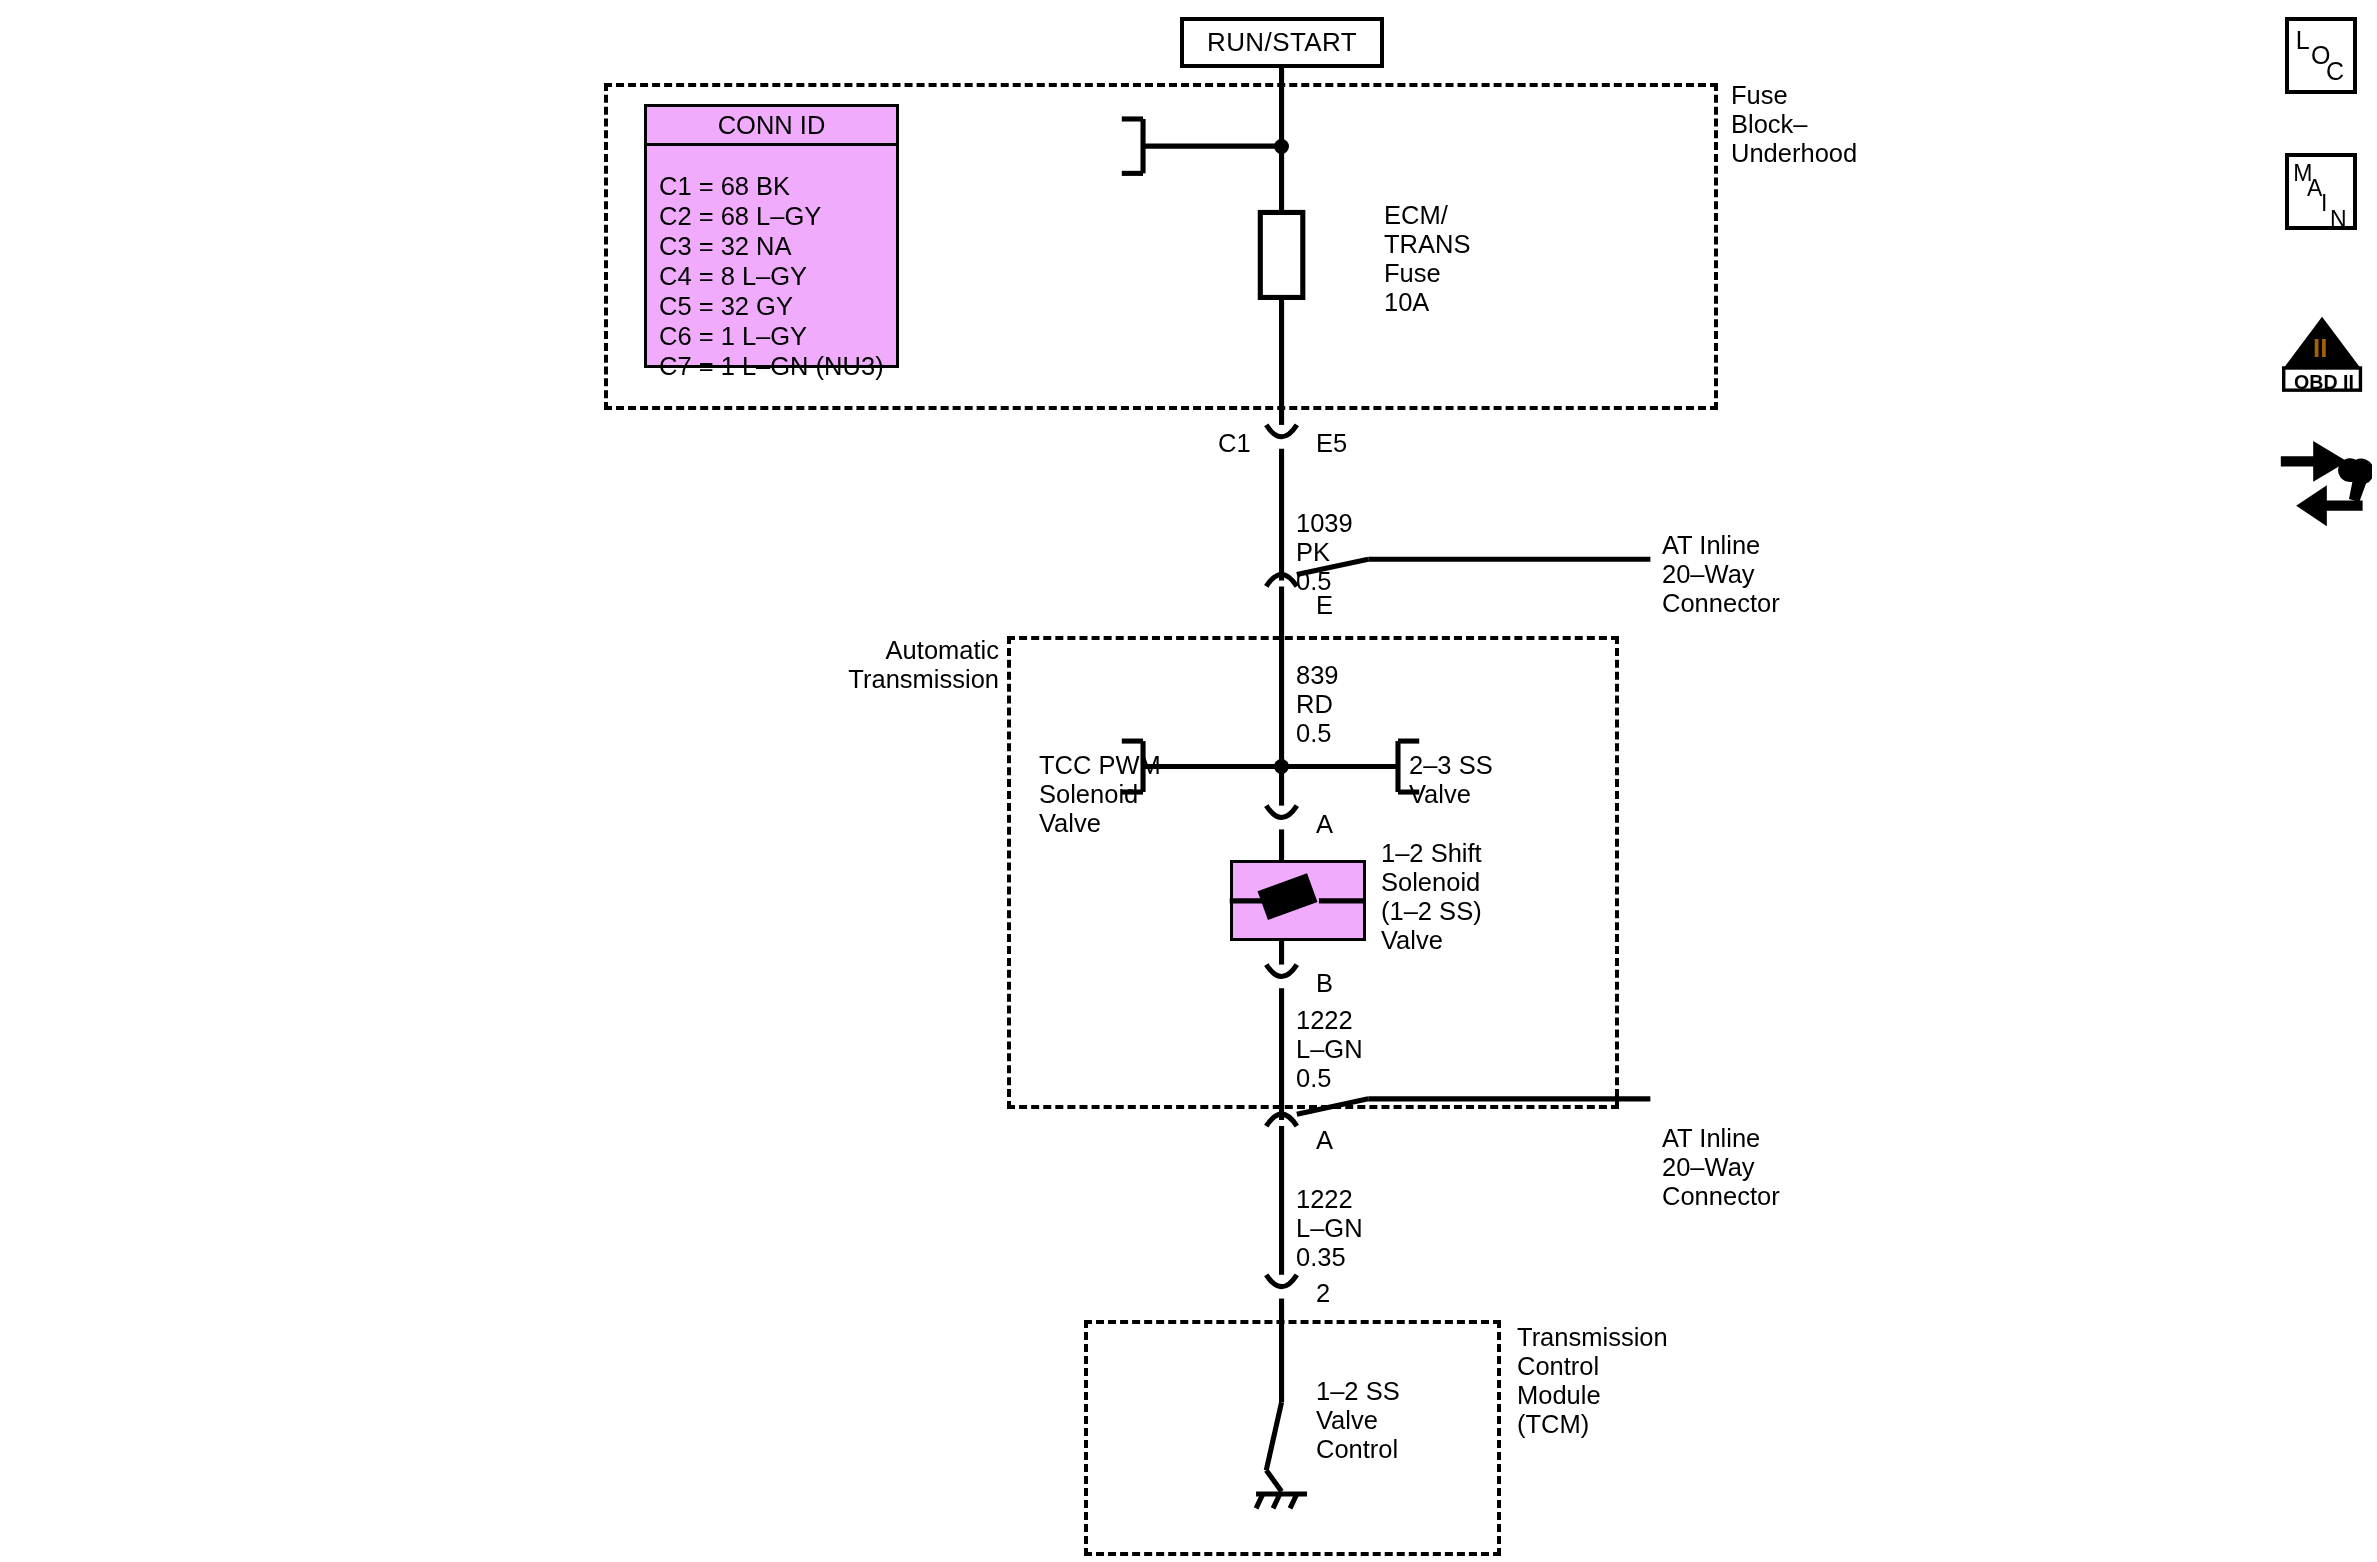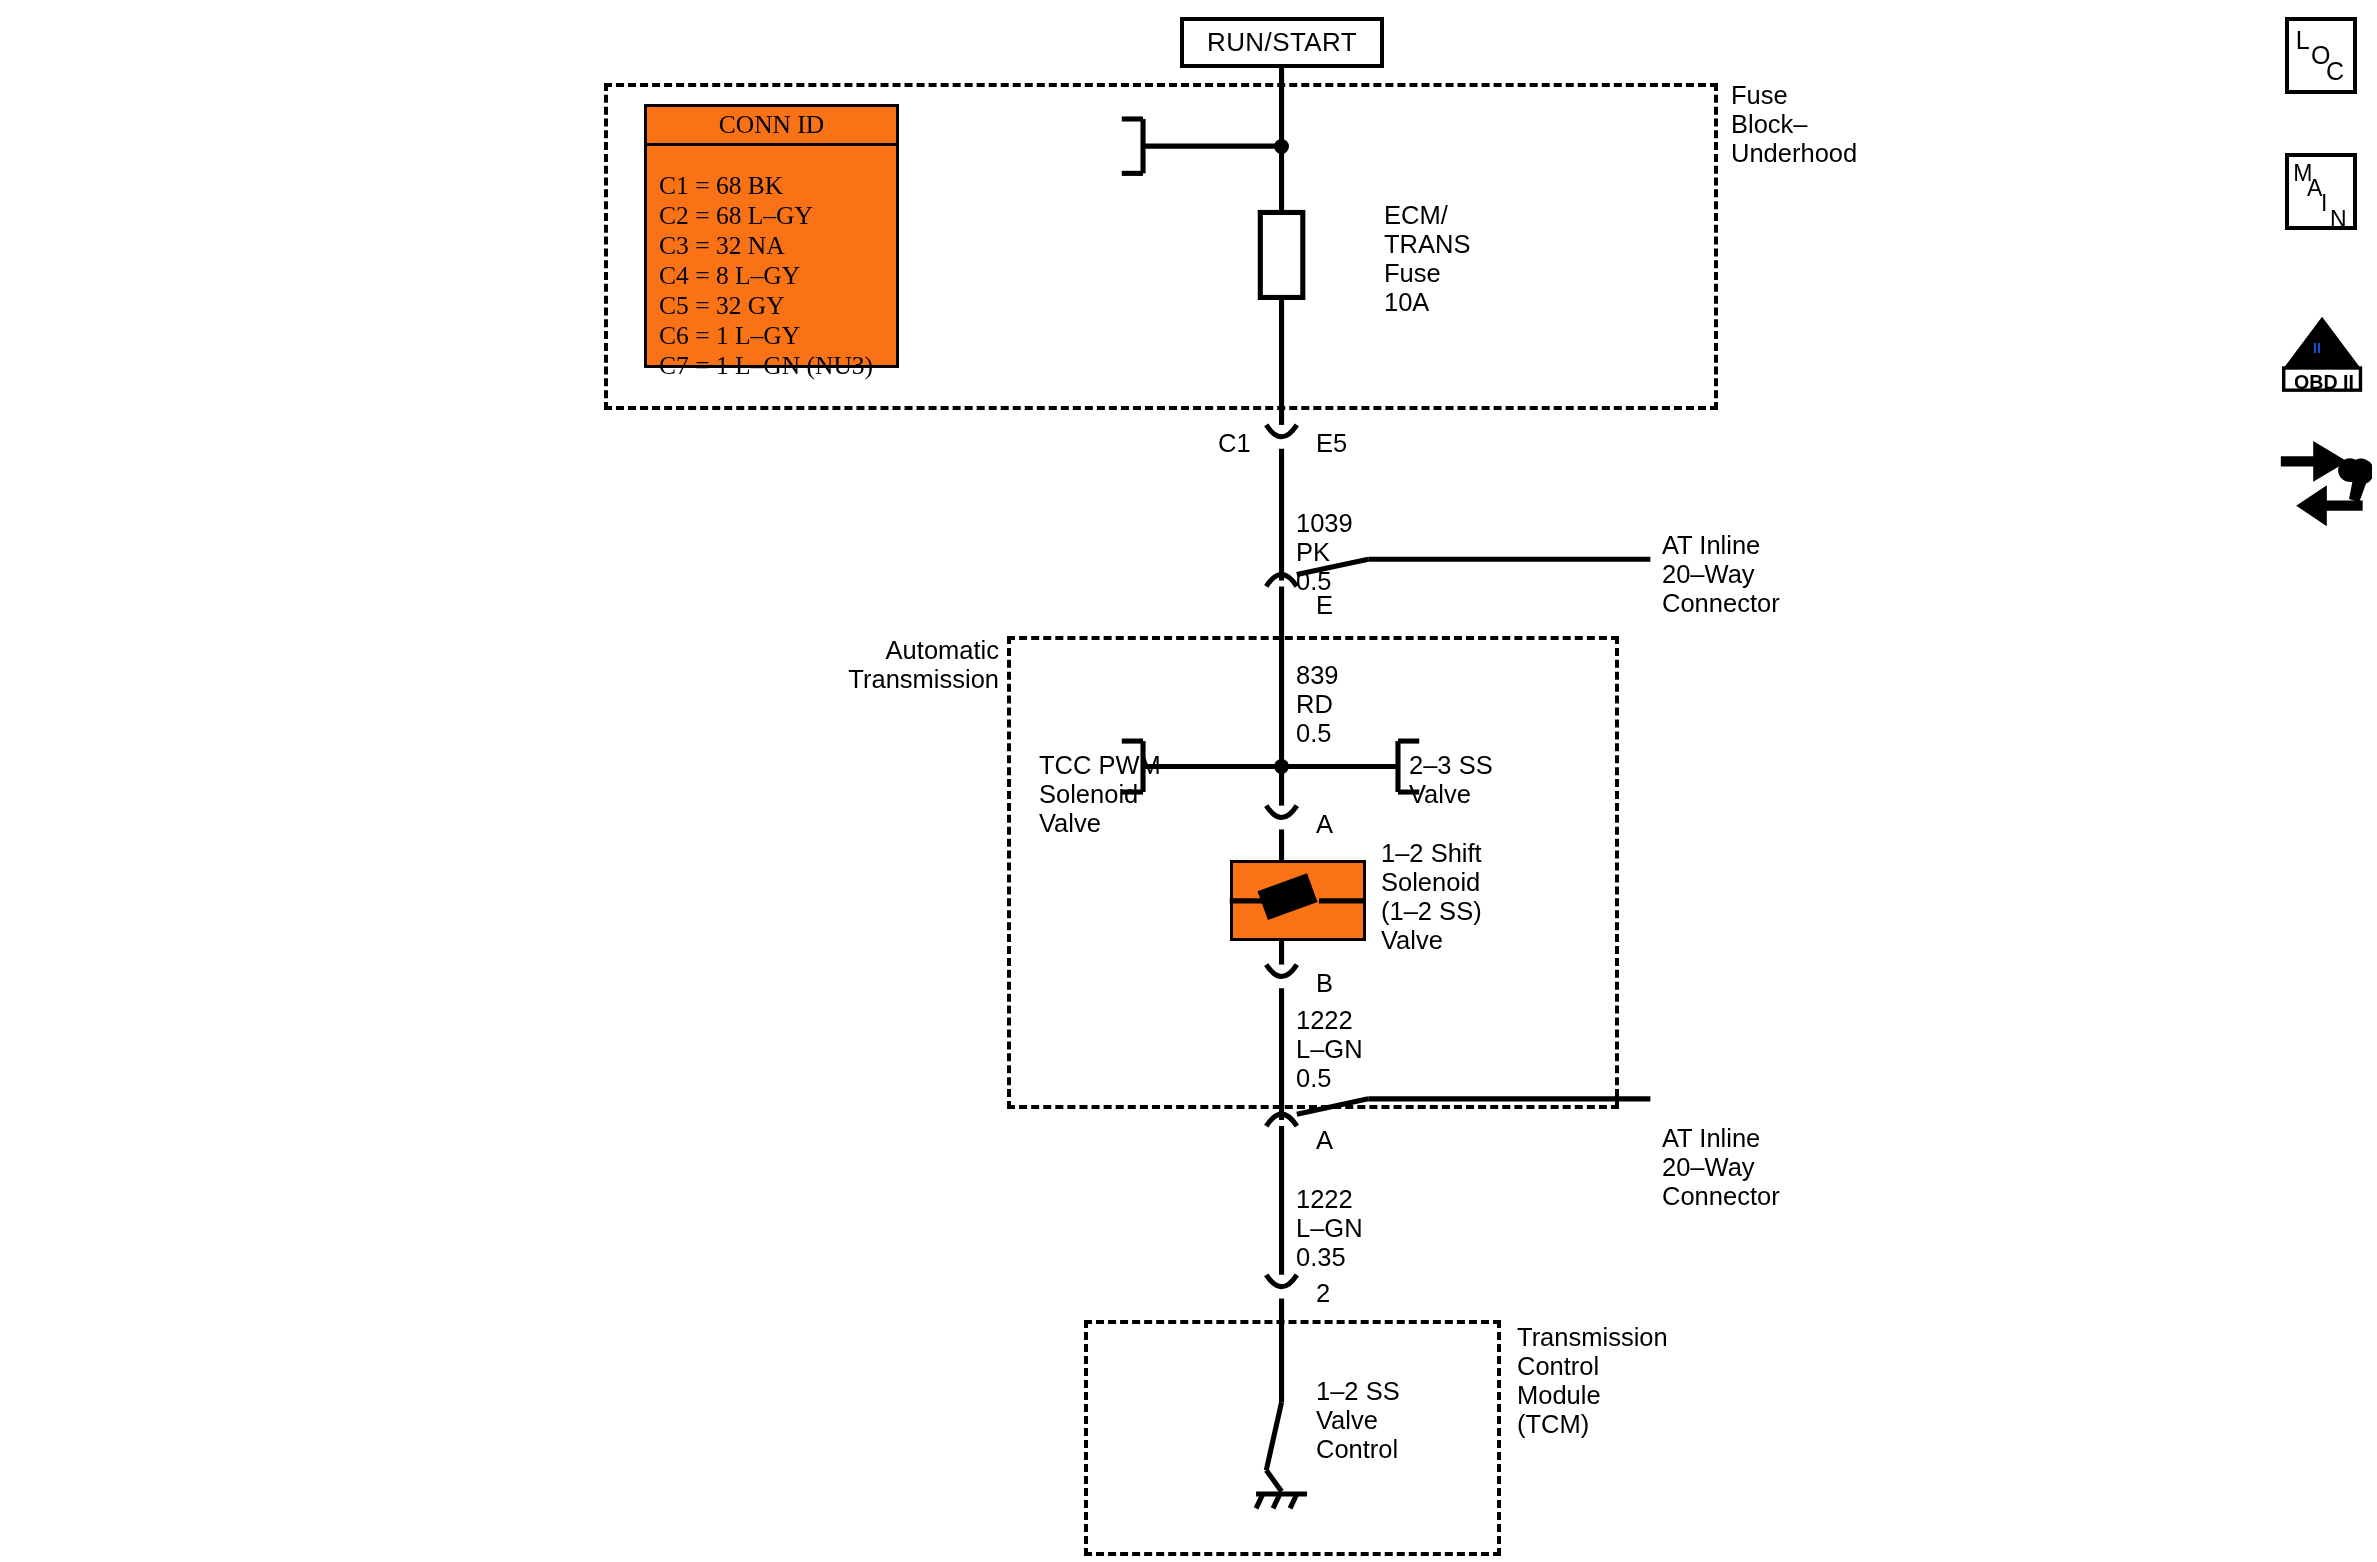--- a/index.html
+++ b/index.html
@@ -32,22 +32,21 @@
   .lbl.b { font-weight: bold; }
   .dashbox {
     position: absolute;
     border: 4.3px dashed #000;
     box-sizing: border-box;
   }
   .solidbox {
     position: absolute;
     border: 3.4px solid #000;
     box-sizing: border-box;
-    background: #f97316;
-    font-family: Liberation Serif, serif;
+    background: #f0abfc;
   }
   .runstart {
     position: absolute;
     border: 4.3px solid #000;
     box-sizing: border-box;
     background: #fff;
     display: flex;
     align-items: center;
     justify-content: center;
     font-weight: normal;
@@ -197,21 +196,21 @@
     <div class="lbl" style="left:18px; top:17px; font-size:23px;">A</div>
     <div class="lbl" style="left:32px; top:32px; font-size:23px;">I</div>
     <div class="lbl" style="left:41px; top:48px; font-size:23px;">N</div>
   </div>
 
   <div style="position:absolute; left:2282px; top:315px; width:81px; height:77px;">
     <svg width="81" height="77" viewBox="0 0 95 90">
       <polygon points="47,2 92,62 2,62" fill="#000"></polygon>
       <rect x="2" y="62" width="90" height="26" fill="#fff" stroke="#000" stroke-width="4"></rect>
     </svg>
-    <div class="lbl b" style="left:31px; top:18.7px; color:#1d4ed8; font-size:14px;">II</div>
+    <div class="lbl b" style="left:31px; top:18.7px; color:#a16207; font-size:26px;">II</div>
     <div class="lbl b" style="left:12px; top:53px; font-size:19.6px;">OBD II</div>
   </div>
 
   <div style="position:absolute; left:2274px; top:434px; width:98px; height:94px;">
     <svg width="98" height="94" viewBox="0 0 115 110">
       <path d="M8 26 L46 26 L46 8 L86 32 L46 56 L46 38 L8 38 Z" fill="#000"></path>
       <path d="M104 78 L62 78 L62 60 L26 84 L62 108 L62 90 L104 90 Z" fill="#000"></path>
       <path d="M96 30 a14 14 0 1 0 -4 26 l-4 20 12 4 8 -22 a14 14 0 0 0 -12 -28 z" fill="#000"></path>
     </svg>
   </div>

